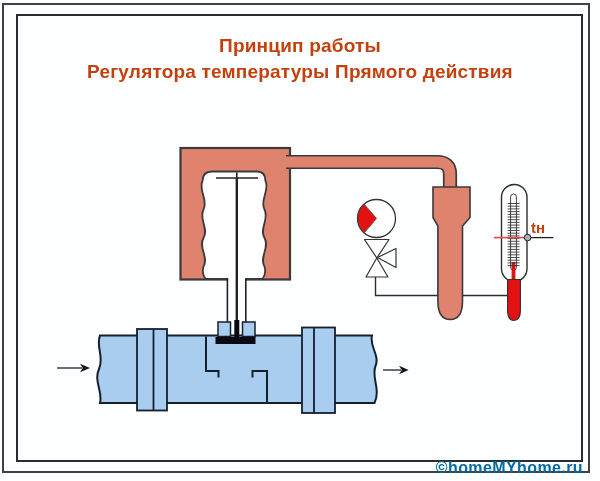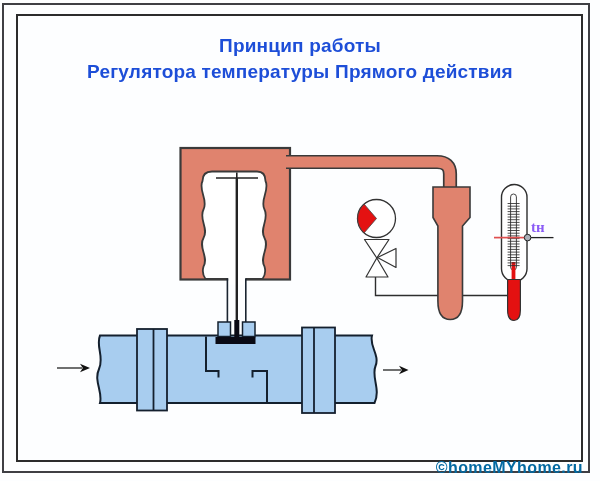--- a/index.html
+++ b/index.html
@@ -12,26 +12,26 @@
     position:absolute;left:2px;top:3px;width:588px;height:470px;
     box-sizing:border-box;border:2px solid #3F3F44;background:transparent;
   }
   .inner-frame{
     position:absolute;left:16px;top:14px;width:567px;height:448px;
     box-sizing:border-box;border:2px solid #2C2C2C;background:transparent;
   }
   .diagram-svg{position:absolute;left:0;top:0;}
   .title{
     position:absolute;left:0;top:33px;width:600px;text-align:center;
-    font-size:19px;font-weight:600;color:#1d4ed8;line-height:26px;
+    font-size:19px;font-weight:600;color:#c2410c;line-height:26px;
     letter-spacing:0.2px;
   }
   .tn-label{
     position:absolute;left:531px;top:219px;
-    font-size:15px;font-weight:bold;color:#8b5cf6;font-family:Liberation Serif, serif;
+    font-size:15px;font-weight:bold;color:#c2410c;
   }
   .watermark{
     position:absolute;right:17px;top:459px;
     font-size:16px;font-weight:bold;color:#0369a1;letter-spacing:0.4px;
   }
   #thermo-ticks line{stroke:#2E2E2E;stroke-width:0.85;}
 </style>
 </head>
 <body>
 

